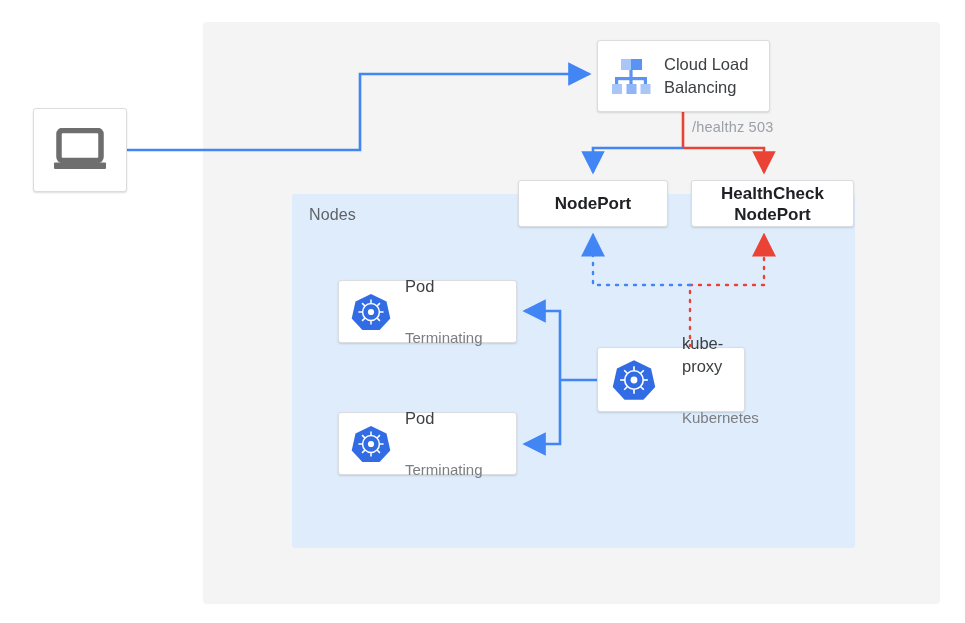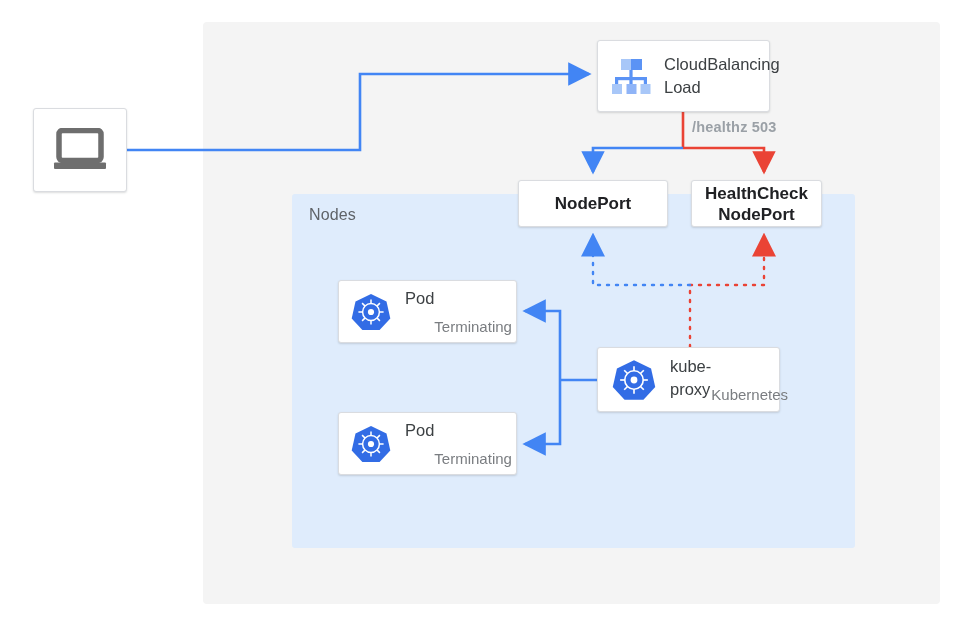--- a/index.html
+++ b/index.html
@@ -91,21 +91,21 @@
   .card-nodeport {
     left: 518px;
     top: 180px;
     width: 150px;
     height: 47px;
   }
   
   .card-hcnodeport {
     left: 691px;
     top: 180px;
-    width: 131px;
+    width: 163px;
     height: 47px;
   }
   
   .card-pod1 {
     left: 338px;
     top: 280px;
     width: 179px;
     height: 63px;
     padding-left: 12px;
     gap: 14px;
@@ -115,24 +115,24 @@
     top: 412px;
     width: 179px;
     height: 63px;
     padding-left: 12px;
     gap: 14px;
   }
   
   .card-kubeproxy {
     left: 597px;
     top: 347px;
-    width: 183px;
+    width: 148px;
     height: 65px;
     padding-left: 14px;
-    gap: 14px;
+    gap: 26px;
   }
 
   
   .label-bold {
     font-size: 17px;
     font-weight: bold;
     color: #202124;
     line-height: 21px;
   }
   .title-plain {
@@ -141,30 +141,30 @@
     line-height: 23px;
   }
   .subtitle {
     font-size: 15px;
     color: #7a7d81;
     line-height: 21px;
     margin-top: 29px;
   }
   .txt-col {
     display: flex;
-    flex-direction: row;
+    flex-direction: column;
     justify-content: center;
   }
 
   .healthz-label {
     position: absolute;
     left: 692px;
     top: 119px;
     font-size: 14.5px;
-    font-weight: bold;
+    font-weight: normal;
     color: #9aa0a6;
     letter-spacing: 0.2px;
   }
 
   
   .icon-laptop { width: 56px; height: 44px; display:block; }
   .icon-clb { width: 46px; height: 46px; display:block; }
   .icon-k8s { width: 40px; height: 40px; display:block; }
   .icon-k8s-big { width: 44px; height: 44px; display:block; }
 </style>

